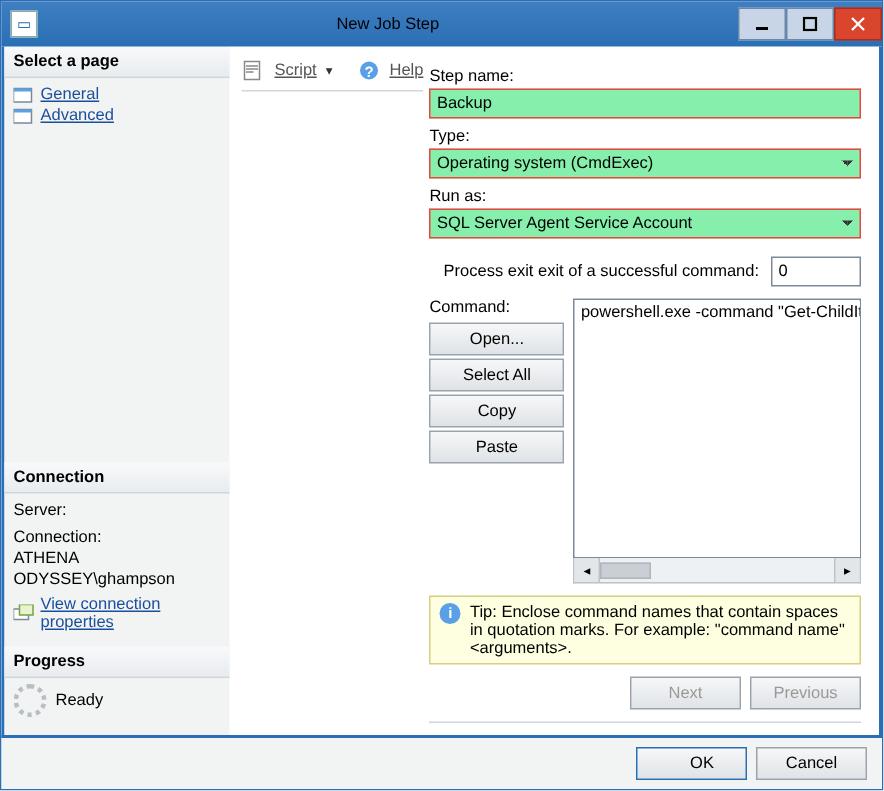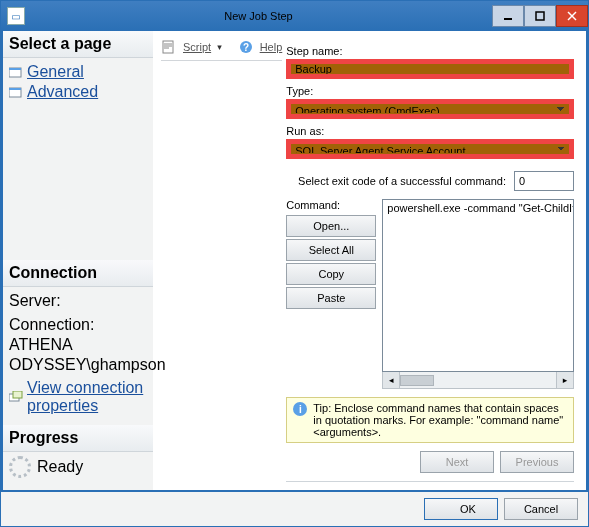--- a/index.html
+++ b/index.html
@@ -12,41 +12,41 @@
 .titlebar .icon-box { width: 18px; height: 18px; background: #fff; border: 1px solid #8aa; margin-left: 6px; display: flex; align-items: center; justify-content: center; font-size: 10px; color: #2a6fb5; }
 .titlebar .title { flex: 1; text-align: center; font-size: 11px; color: #000; }
 .titlebar .btns { display: flex; }
 .titlebar .tbtn { width: 32px; height: 22px; background: #c8d5e6; border: 1px solid #6a88ab; display: flex; align-items: center; justify-content: center; font-size: 10px; color: #000; margin-top:0; }
 .titlebar .tbtn.close { background: #d9452d; color: #fff; border-color: #a3301e; }
 
 
 .client { flex: 1; display: flex; border: 2px solid #2a6fb5; border-top: none; background: #fff; }
 
 
-.left { width: 150px; background: #f2f3f3; display: flex; flex-direction: column; font-size: 16px; }
+.left { width: 150px; background: #f2f3f3; display: flex; flex-direction: column; font-size: 11px; }
 .left .section-head { padding: 4px 6px; font-weight: bold; background: linear-gradient(#f8f9fb,#e8ecef); border-bottom: 1px solid #cfd5da; }
 .left .section-body { padding: 4px 6px; }
 .left .nav-item { display: flex; align-items: center; gap: 4px; padding: 1px 0; color: #1a4f9c; text-decoration: underline; cursor: pointer; }
 .left .nav-item .picon { width: 14px; height: 12px; }
 .left .kv { padding: 1px 0; color: #000; }
 .left .link { color: #1a4f9c; text-decoration: underline; cursor: pointer; display: flex; align-items: center; gap: 4px; }
 .left .spacer-flex { flex: 1; }
 .left .progress-body { display: flex; align-items: center; gap: 6px; padding: 4px 6px; }
 .left .progress-ring { width: 22px; height: 22px; border: 3px dotted #b7bfc6; border-radius: 50%; }
 
 
 .right { flex: 1; display: flex; flex-direction: row; padding: 4px 8px 8px 8px; }
 .toolbar { height: 26px; display: flex; align-items: center; gap: 6px; border-bottom: 1px solid #d2d6da; padding-bottom: 2px; }
 .toolbar .tlabel { font-size: 11px; color: #555; text-decoration: underline; }
 .toolbar .ticon { width: 16px; height: 16px; display: inline-flex; align-items: center; justify-content: center; }
 .toolbar .chev { font-size: 9px; color: #333; }
 
 .form { padding: 6px 4px 0 4px; font-size: 11px; display: flex; flex-direction: column; gap: 2px; }
 .lbl { color: #000; margin-top: 4px; }
-.tinput, .tselect { width: 100%; height: 20px; border: 5px solid #ef4444; font-size: 11px; padding: 1px 4px; background: #a16207; }
+.tinput, .tselect { width: 100%; height: 20px; border: 1px solid #ef4444; font-size: 11px; padding: 1px 4px; background: #86efac; }
 .tselect { appearance: none; background-image: linear-gradient(45deg, transparent 50%, #333 50%), linear-gradient(135deg, #333 50%, transparent 50%); background-position: right 8px center, right 4px center; background-size: 4px 4px, 4px 4px; background-repeat: no-repeat; }
 
 .exitrow { display: flex; align-items: center; justify-content: flex-end; gap: 8px; margin-top: 10px; }
 .exitrow input { width: 60px; height: 20px; border: 1px solid #7a8a99; font-size: 11px; padding: 1px 4px; }
 
 .cmdrow { display: flex; gap: 6px; margin-top: 6px; flex: 1; min-height: 0; }
 .cmdleft { width: 90px; display: flex; flex-direction: column; gap: 2px; }
 .cmdleft .clabel { font-size: 11px; margin-bottom: 2px; }
 .winbtn { height: 22px; border: 1px solid #9aa3ab; background: linear-gradient(#f6f7f8,#dfe3e7); font-size: 11px; cursor: pointer; }
 
@@ -181,21 +181,21 @@
         <select class="tselect">
           <option>Operating system (CmdExec)</option>
         </select>
 
         <div class="lbl">Run as:</div>
         <select class="tselect">
           <option>SQL Server Agent Service Account</option>
         </select>
 
         <div class="exitrow">
-          <span>Select exit code of a successful command:</span>
+          <span>Process exit exit of a successful command:</span>
           <input type="text" value="0" style="">
         </div>
 
         <div class="cmdrow">
           <div class="cmdleft">
             <div class="clabel">Command:</div>
             <button class="winbtn">Open...</button>
             <button class="winbtn">Select All</button>
             <button class="winbtn">Copy</button>
             <button class="winbtn">Paste</button>

